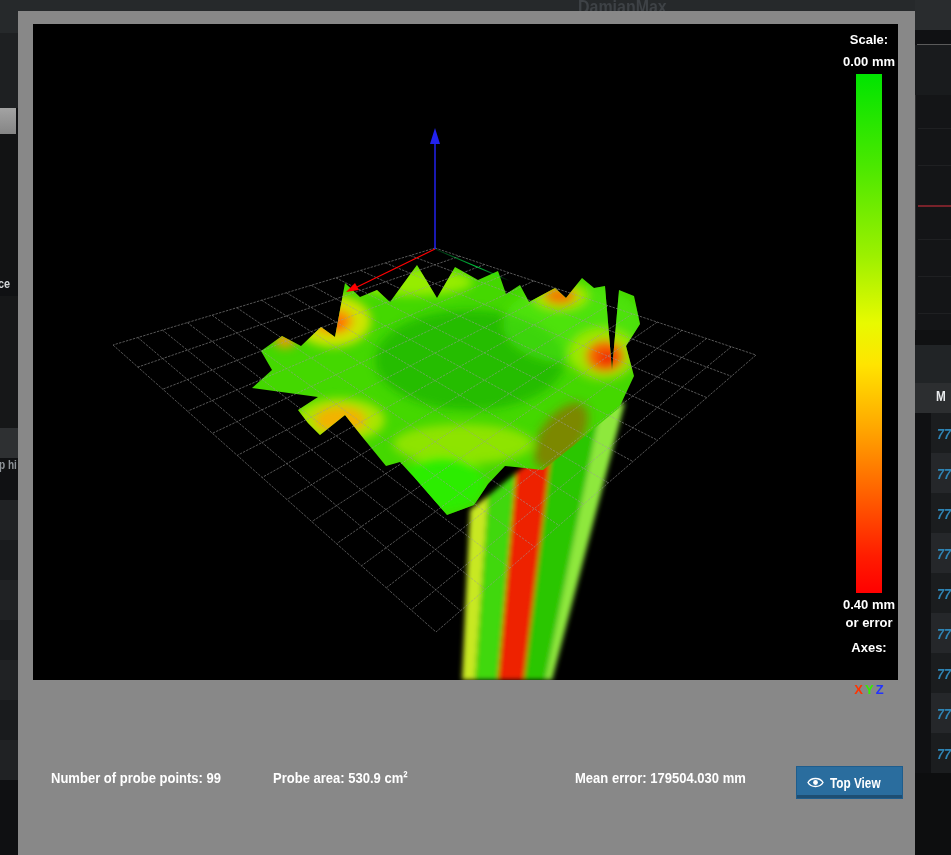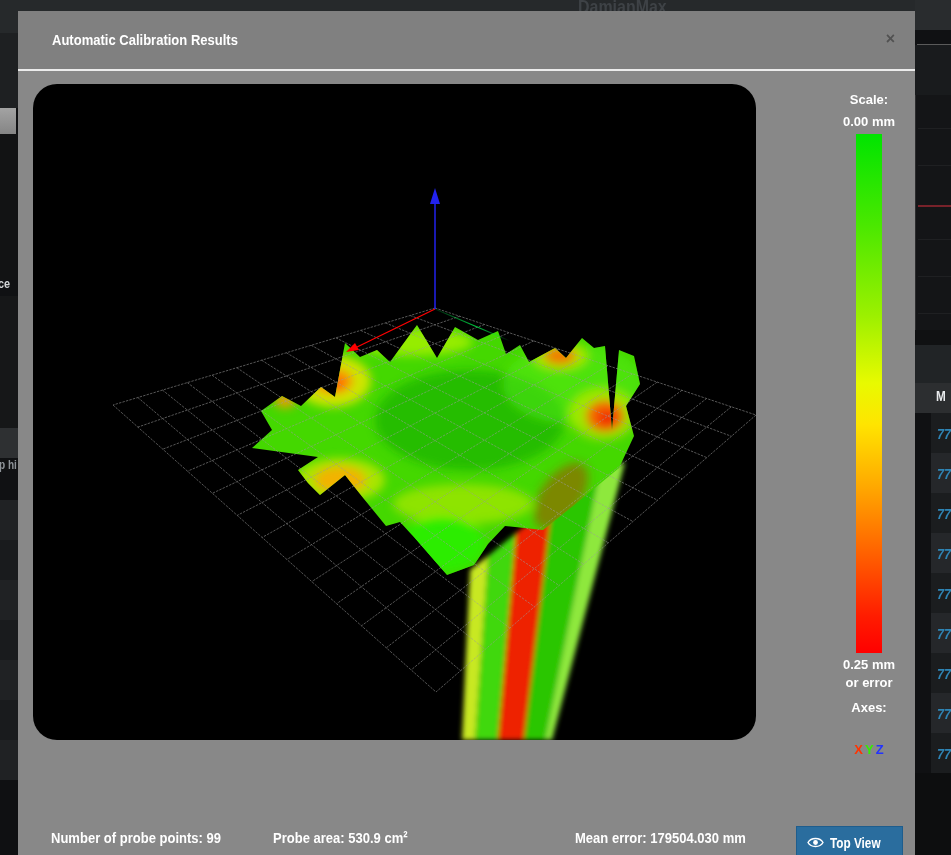--- a/index.html
+++ b/index.html
@@ -42,21 +42,21 @@
   #rs-f{left:915px;top:773px;width:36px;height:82px;background:#0d0e0f;}
 
   
   #modal{position:absolute;left:18px;top:11px;width:897px;height:844px;background:#888888;z-index:10;}
   .m-head{position:relative;height:58px;background:#808080;border-bottom:2px solid #ececec;}
   .m-title{position:absolute;left:34px;top:0;line-height:58px;font-size:15.5px;font-weight:700;color:#ffffff;}
   .m-close{position:absolute;right:20px;top:20px;font-size:16px;font-weight:700;color:#515151;line-height:16px;cursor:pointer;}
   .m-body{position:relative;padding:13px 15px 0 15px;}
 
   
-  #plot{position:relative;width:723px;height:656px;background:#000;border-radius:24px;}
+  #plot{position:relative;width:865px;height:656px;background:#000;}
   #plotsvg{position:absolute;left:0;top:0;}
   .leg{position:absolute;transform:translateX(-50%);color:#fff;font-weight:700;font-size:13px;white-space:nowrap;left:836px;}
   #scalebar{position:absolute;left:823px;top:50px;width:26px;height:519px;
     background:linear-gradient(180deg,#00e400 0%,#4ce800 18%,#9cf000 35%,#e8fa00 48%,#ffe400 56%,#ffa800 68%,#ff6000 81%,#ff1c00 93%,#ff0000 100%);}
   #axisLetters span{display:inline-block;margin:0 1px;}
 
   
   #stats{position:absolute;left:33px;top:752px;width:867px;height:100px;}
   .stat{position:absolute;top:0;color:#fff;}
   .statp{margin:0 0 4px 0;color:#fff;font-weight:700;font-size:15.5px;line-height:30px;transform:scaleX(.84);transform-origin:0 0;}
@@ -138,24 +138,20 @@
       <div class="rr">
         <span>77</span>
       </div>
       <div class="rr">
         <span>77</span>
       </div>
     </div>
   <div id="rs-f" class="bgpart"></div>
 
   <div id="modal">
-    <div class="m-head">
-      <span class="m-title cond">Automatic Calibration Results</span>
-      <span class="m-close">×</span>
-    </div>
     <div class="m-body">
 
       <div id="plot">
         <svg id="plotsvg" width="865" height="656" viewBox="0 0 865 656">
           <defs>
             <filter id="soft" x="-30%" y="-30%" width="160%" height="160%">
                 <feGaussianBlur stdDeviation="5"></feGaussianBlur>
               </filter>
             <filter id="soft2" x="-20%" y="-20%" width="140%" height="140%">
                 <feGaussianBlur stdDeviation="2.6"></feGaussianBlur>
@@ -245,21 +241,21 @@
             <polygon points="313,268 326,266 322,259" fill="#ff0000"></polygon>
             <line x1="402" y1="225" x2="477" y2="257" stroke="url(#gAxis)" stroke-width="1.2"></line>
             <line x1="402" y1="225" x2="402" y2="112" stroke="#2222ee" stroke-width="1.5"></line>
             <polygon points="402,104 397,120 407,120" fill="#2222ee"></polygon>
           </g>
         </svg>
 
         <div class="leg" style="top:8px">Scale:</div>
         <div class="leg" style="top:30px">0.00 mm</div>
         <div id="scalebar"></div>
-        <div class="leg" style="top:573px">0.25 mm</div>
+        <div class="leg" style="top:573px">0.40 mm</div>
         <div class="leg" style="top:591px">or error</div>
         <div class="leg" style="top:616px">Axes:</div>
         <div class="leg" id="axisLetters" style="top:658px">
           <span style="color: rgb(255, 51, 0);">X</span><span style="color: rgb(51, 238, 0);">Y</span><span style="color: rgb(34, 51, 255);">Z</span>
         </div>
       </div>
 
       <div id="stats">
         <div class="stat" id="st1">
           <p class="statp nowrapp">Number of probe points: 99</p>

